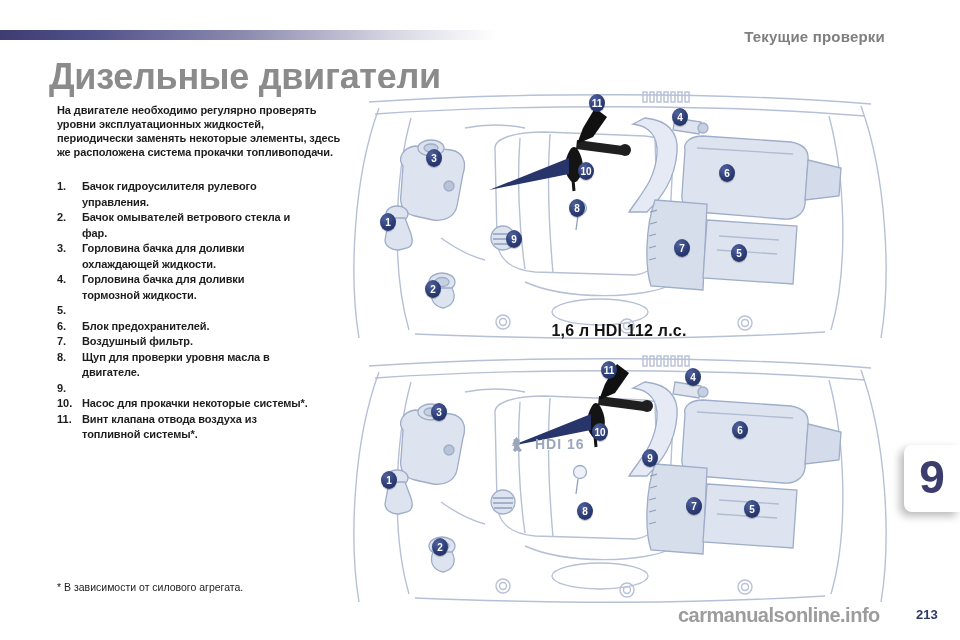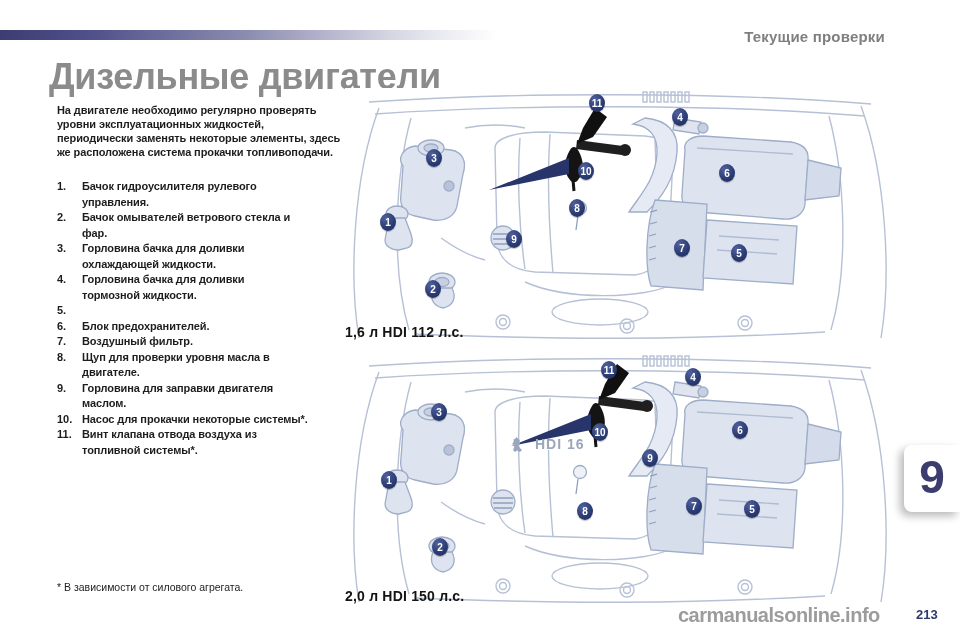--- a/index.html
+++ b/index.html
@@ -37,22 +37,22 @@
     position:absolute;left:57px;top:581px;
     font-size:10.5px;font-weight:normal;color:#1d1d1d;white-space:pre;
   }
   .diagram{
     position:absolute;left:345px;width:548px;height:258px;background:#fff;
   }
   #diagram-top{top:88px;}
   #diagram-bottom{top:352px;}
   .diagram svg.engine-art{position:absolute;left:0;top:0;}
   .caption{
-    position:absolute;left:0;bottom:6px;width:100%;text-align:left;
-    font-size:14px;font-weight:bold;color:#141414;letter-spacing:.2px;
+    position:absolute;left:0;bottom:6px;width:100%;text-align:center;
+    font-size:16px;font-weight:bold;color:#141414;letter-spacing:.2px;
   }
   .callout{
     position:absolute;width:16px;height:18px;border-radius:50%;
     background:radial-gradient(circle at 34% 28%,#50619e 0%,#2c3c74 55%,#1c2a5c 100%);
     color:#ffffff;font-size:10px;font-weight:bold;
     display:flex;align-items:center;justify-content:center;
     box-shadow:0 1px 1px rgba(0,0,0,.25);
   }
   .engine-badge{
     position:absolute;left:166px;top:84px;display:flex;align-items:center;gap:13px;
@@ -122,22 +122,20 @@
       <span class="num">7.</span>
       <span class="txt">Воздушный фильтр.</span>
     </div>
     <div class="legend-item">
       <span class="num">8.</span>
       <span class="txt">Щуп для проверки уровня масла в
 двигателе.</span>
     </div>
     <div class="legend-item">
       <span class="num">9.</span>
-      <span class="txt">Горловина для заправки двигателя
-маслом.</span>
     </div>
     <div class="legend-item">
       <span class="num">10.</span>
       <span class="txt">Насос для прокачки некоторые системы*.</span>
     </div>
     <div class="legend-item">
       <span class="num">11.</span>
       <span class="txt">Винт клапана отвода воздуха из
 топливной системы*.</span>
     </div>
@@ -292,21 +290,20 @@
       <path d="M250,20 l12,9 -14,20 -16,7 6,-16 Z" fill="#101010"></path>
     </g>
   </svg>
     </div>
   <div class="engine-badge">
     <svg width="11" height="15" viewBox="0 0 11 15">
       <path d="M5.5,0 C6.5,1.5 8,2 9,3.5 C8,4.5 8.5,6 9.5,7.5 L7.5,8 C8,10 9.5,12 11,13 L9,15 L6,13.5 L4,15 L2,13 C3,11.5 3.5,9.5 3,8 L1,7 C2.5,5.5 3,4 2.5,2.5 C3.5,2.5 4.5,1.5 5.5,0 Z" fill="#9ba6bc"></path>
     </svg>
     <span>HDI 16</span>
   </div>
-  <div class="caption">2,0 л HDI 150 л.с.</div>
 <div class="callout" style="left: 36px; top: 119px;">1</div>
     <div class="callout" style="left: 87px; top: 186px;">2</div>
     <div class="callout" style="left: 86px; top: 51px;">3</div>
     <div class="callout" style="left: 340px; top: 16px;">4</div>
     <div class="callout" style="left: 399px; top: 148px;">5</div>
     <div class="callout" style="left: 387px; top: 69px;">6</div>
     <div class="callout" style="left: 341px; top: 145px;">7</div>
     <div class="callout" style="left: 232px; top: 150px;">8</div>
     <div class="callout" style="left: 297px; top: 97px;">9</div>
     <div class="callout" style="left: 247px; top: 71px;">10</div>

